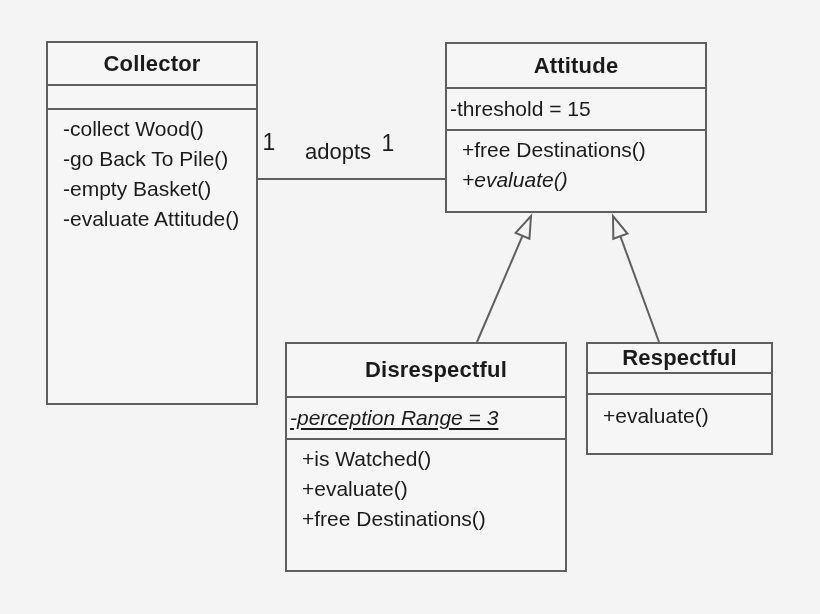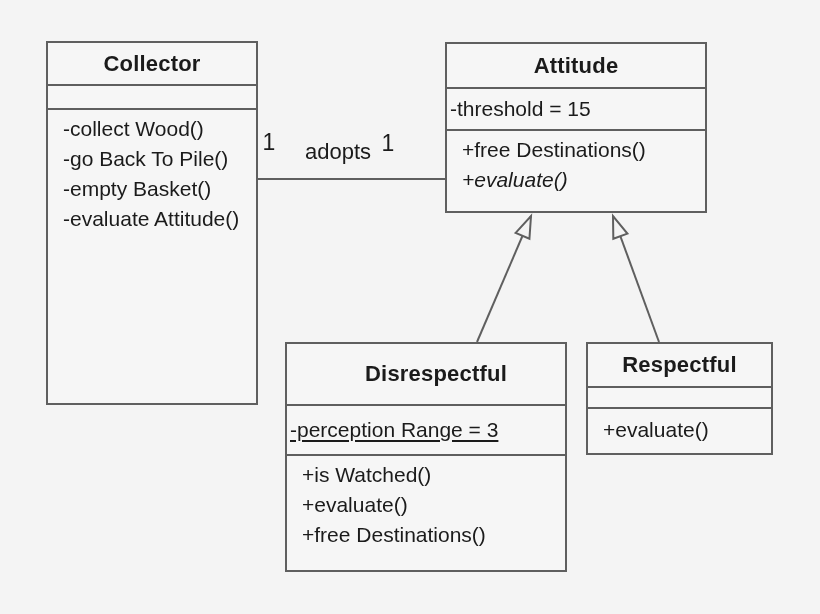--- a/index.html
+++ b/index.html
@@ -65,25 +65,25 @@
   
   #box-collector     { left: 46px;  top: 41px;  width: 212px; height: 364px; }
   #box-collector .uml-title     { height: 41px; }
   #box-collector .attrs-empty   { height: 24px; }
 
   #box-attitude      { left: 445px; top: 42px;  width: 262px; height: 171px; }
   #box-attitude .uml-title      { height: 43px; }
   #box-attitude .attrs-filled   { height: 42px; }
 
   #box-disrespectful { left: 285px; top: 342px; width: 282px; height: 230px; }
-  #box-disrespectful .uml-title    { height: 60px; padding-left: 20px; }
-  #box-disrespectful .attrs-filled { height: 50px; }
+  #box-disrespectful .uml-title    { height: 52px; padding-left: 20px; }
+  #box-disrespectful .attrs-filled { height: 42px; font-style: italic; }
 
   #box-respectful    { left: 586px; top: 342px; width: 187px; height: 113px; }
-  #box-respectful .uml-title    { height: 42px; }
+  #box-respectful .uml-title    { height: 28px; }
   #box-respectful .attrs-empty  { height: 21px; }
   #box-respectful .sec.methods  { padding-top: 6px; }
 
   
   .edge-label {
     position: absolute;
     transform: translate(-50%, -50%);
     white-space: nowrap;
   }
   #mult-collector-end { left: 269px; top: 142px; font-size: 23px; }

